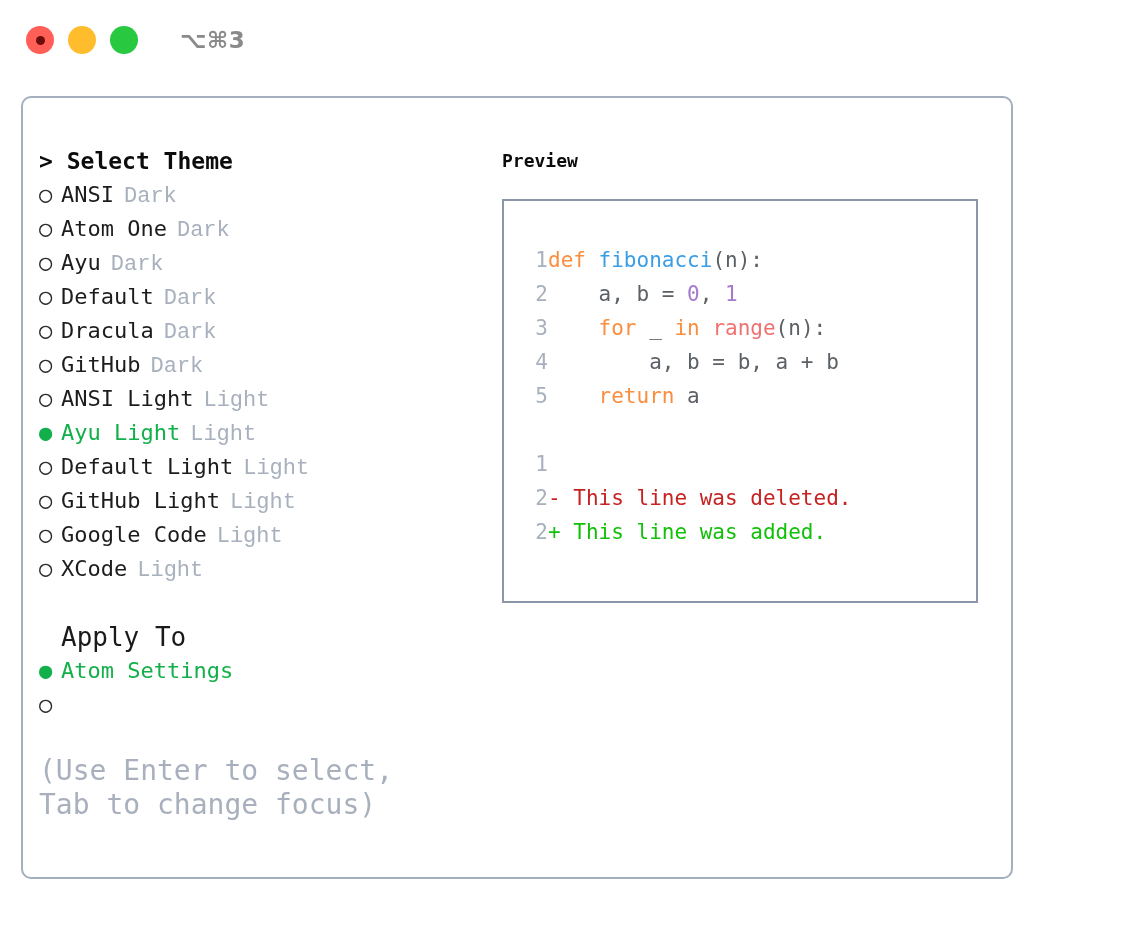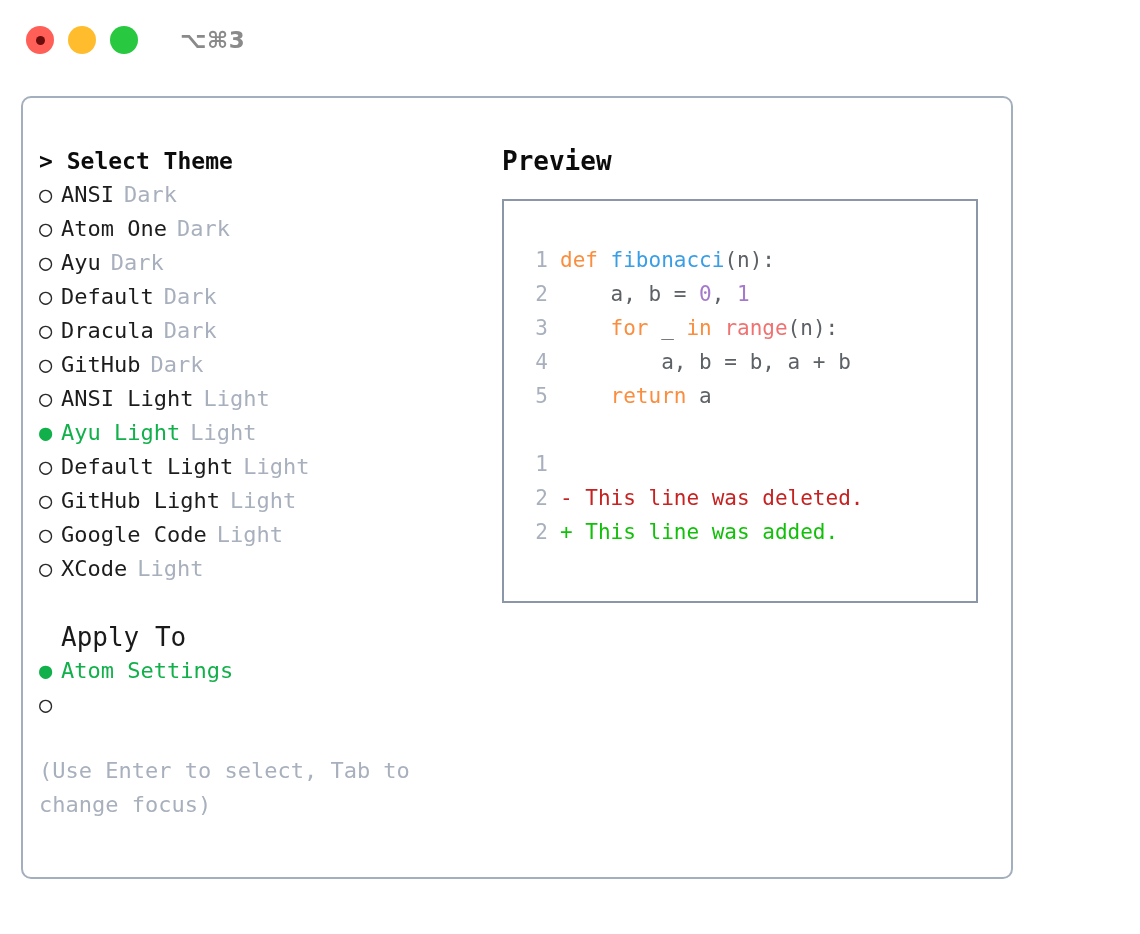--- a/index.html
+++ b/index.html
@@ -118,49 +118,50 @@
     line-height: 34px;
   }
   .opt-row.selected .bullet { color: #12b04a; }
   .opt-name {
     color: #1c1c1c;
   }
   .opt-row.selected .opt-name { color: #12b04a; }
   .opt-kind {
     color: #a8b0bd;
     margin-left: 10px;
+    font-family: Liberation Mono, monospace;
   }
 
   #apply-block { margin-top: 34px; }
   #apply-label {
     padding-left: 22px;
     font-size: 26px;
     line-height: 34px;
     color: #1a1a1a;
     white-space: pre;
   }
 
   #hint {
     margin-top: 32px;
-    font-size: 22px;
+    font-size: 28px;
     line-height: 34px;
     color: #a8b0bd;
     width: 400px;
     white-space: pre-wrap;
   }
 
   
   #right-col {
     position: absolute;
     left: 479px;
     top: 46px;
     width: 490px;
   }
   #preview-title {
-    font-size: 26px;
+    font-size: 18px;
     font-weight: bold;
     color: #0c0c0c;
     line-height: 34px;
   }
 
   #preview-box {
     margin-top: 21px;
     width: 476px;
     height: 404px;
     border: 2px solid #8b97a8;
@@ -177,21 +178,21 @@
     height: 34px;
     white-space: pre;
   }
   .ln {
     display: inline-block;
     width: 26px;
     text-align: right;
     color: #a8b0bd;
     flex: none;
   }
-  .code-body { margin-left: 12px; }
+  .code-body { }
   .code-line.blank { height: 34px; }
 
   .tok-kw   { color: #fa8d3e; }
   .tok-fn   { color: #399ee6; }
   .tok-num  { color: #a37acc; }
   .tok-call { color: #f07171; }
   .tok-plain{ color: #5c6166; }
   .tok-punc { color: #5c6166; }
 
   .diff-ctx { color: #8f8f8f; }

